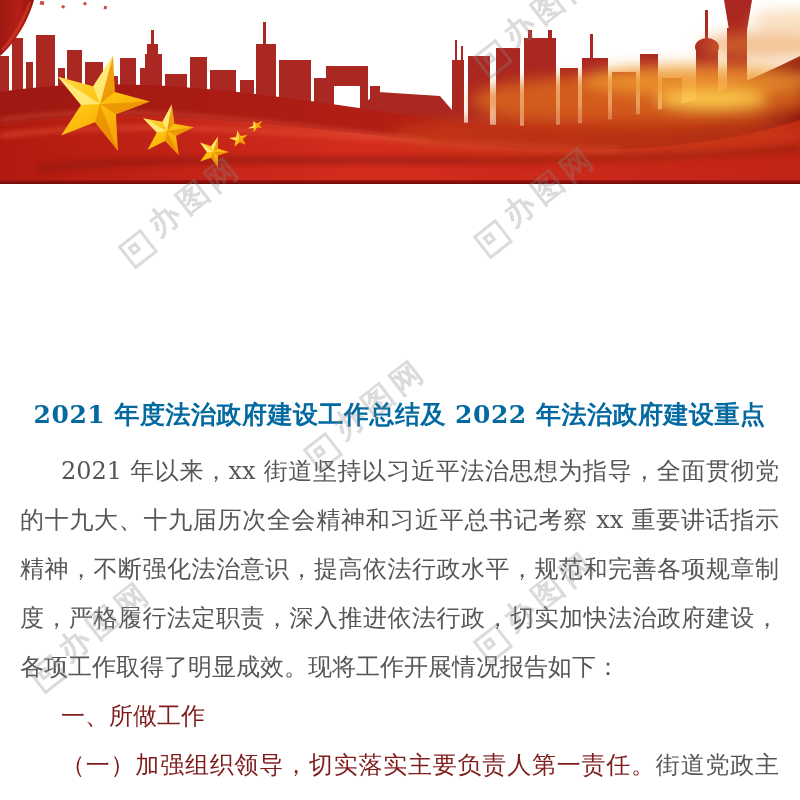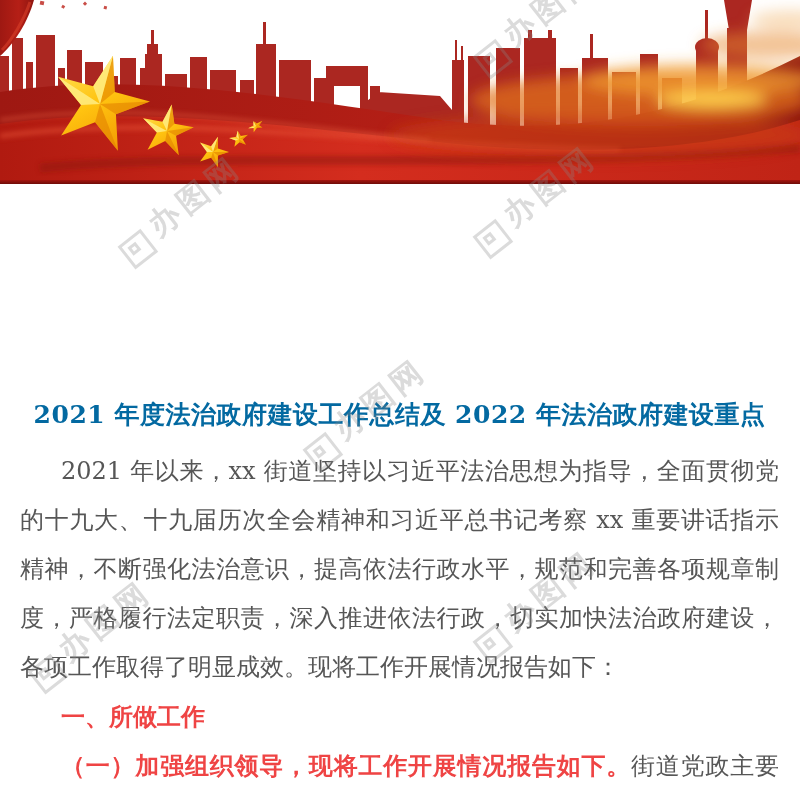--- a/index.html
+++ b/index.html
@@ -27,21 +27,21 @@
   .doc {
     position:absolute; top:388px; left:20px; width:759px; z-index:2;
     color:#565656;
   }
   .doc-title {
     margin:0; text-align:center; font-size:25px; line-height:54px;
     font-weight:700; color:#0369a1; letter-spacing:0.5px;
   }
   .doc-body { margin-top:5px; font-size:24px; line-height:49px; text-align:justify; }
   .doc-body p { margin:0; text-indent:41px; }
-  .doc-body .bold { font-weight:700; color:#ef4444; }
+  .doc-body .bold { font-weight:400; color:#7f1d1d; }
 </style>
 </head>
 <body>
 
 <div class="banner">
   <svg width="800" height="186" viewBox="0 0 800 186">
     <defs>
       <linearGradient id="gradBack" x1="0" y1="0" x2="1" y2="0">
         <stop offset="0" stop-color="#9e1812"></stop>
           <stop offset="0.55" stop-color="#b51f16"></stop>
@@ -162,15 +162,15 @@
       <span class="wm-logo"></span>
       <span class="wm-text">办图网</span>
     </div>
   </div>
 
 <div class="doc">
   <h1 class="doc-title"><span>2021 年度法治政府建设工作总结及 2022 年法治政府建设重点</span><br></h1>
   <div class="doc-body">
     <p>2021 年以来，xx 街道坚持以习近平法治思想为指导，全面贯彻党的十九大、十九届历次全会精神和习近平总书记考察 xx 重要讲话指示精神，不断强化法治意识，提高依法行政水平，规范和完善各项规章制度，严格履行法定职责，深入推进依法行政，切实加快法治政府建设，各项工作取得了明显成效。现将工作开展情况报告如下：</p>
     <p class="bold">一、所做工作</p>
-    <p><span class="bold">（一）加强组织领导，现将工作开展情况报告如下。</span><span>街道党政主要负责人把思想认识放</span></p>
+    <p><span class="bold">（一）加强组织领导，切实落实主要负责人第一责任。</span><span>街道党政主要负责人把思想认识放</span></p>
   </div>
 </div>
 
 </body></html>

